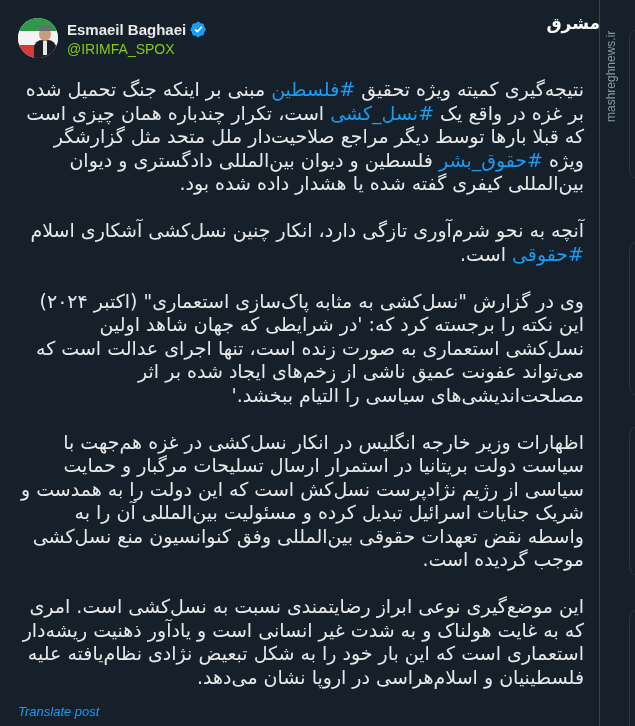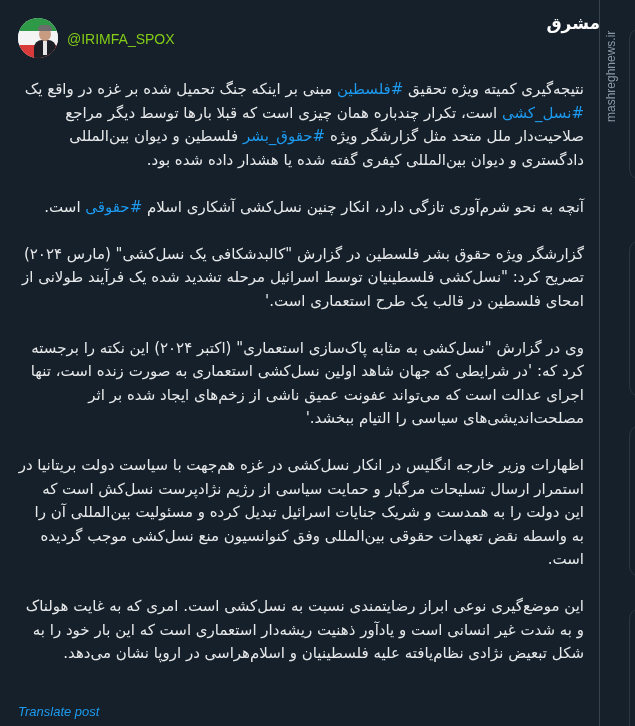--- a/index.html
+++ b/index.html
@@ -89,21 +89,21 @@
     }
     .body {
       position: absolute;
       left: 18px;
       top: 78px;
       width: 566px;
       direction: rtl;
       text-align: right;
       color: #e7e9ea;
       font-family: "DejaVu Sans", sans-serif;
-      font-size: 15px;
+      font-size: 19px;
       line-height: 23.5px;
     }
     .para { margin: 0 0 23.5px 0; }
     .hashtag { color: #1d9bf0; }
     .translate {
       position: absolute;
       left: 18px;
       top: 704px;
       color: #1d9bf0;
       font-family: "Liberation Sans", sans-serif;
@@ -155,28 +155,34 @@
       <div class="avatar">
         <div class="flag-g"></div>
         <div class="flag-w"></div>
         <div class="flag-r"></div>
         <div class="person-body"></div>
         <div class="shirt"></div>
         <div class="person-head"></div>
         <div class="person-hair"></div>
       </div>
       <div class="names">
+        <div class="display-name-row">
+          <span class="display-name">Esmaeil Baghaei</span>
+          <svg class="verified" viewBox="0 0 22 22">
+            <path fill="#1d9bf0" d="M20.4 11c0-1.4-.8-2.6-2-3.2.4-1.3.1-2.8-.9-3.8s-2.4-1.3-3.8-.9C13.1 1.9 11.9 1.1 10.5 1.1S7.9 1.9 7.3 3.1C6 2.7 4.5 3 3.5 4S2.2 6.4 2.6 7.8C1.4 8.4.6 9.6.6 11s.8 2.6 2 3.2c-.4 1.3-.1 2.8.9 3.8s2.4 1.3 3.8.9c.6 1.2 1.8 2 3.2 2s2.6-.8 3.2-2c1.3.4 2.8.1 3.8-.9s1.3-2.4.9-3.8c1.2-.6 2-1.8 2-3.2z"></path>
+            <path fill="#ffffff" d="M9.5 15.2l-3.6-3.6 1.4-1.4 2.2 2.2 5.1-5.6 1.5 1.3z"></path>
+          </svg>
+        </div>
         <span class="handle">@IRIMFA_SPOX</span>
       </div>
     </div>
 
     <div class="body" id="post-body">
         <p class="para"><span>نتیجه‌گیری کمیته ویژه تحقیق </span><span class="hashtag">#فلسطین</span><span> مبنی بر اینکه جنگ تحمیل شده بر غزه در واقع یک </span><span class="hashtag">#نسل_کشی</span><span> است، تکرار چندباره همان چیزی است که قبلا بارها توسط دیگر مراجع صلاحیت‌دار ملل متحد مثل گزارشگر ویژه </span><span class="hashtag">#حقوق_بشر</span><span> فلسطین و دیوان بین‌المللی دادگستری و دیوان بین‌المللی کیفری گفته شده یا هشدار داده شده بود.</span></p>
         <p class="para"><span>آنچه به نحو شرم‌آوری تازگی دارد، انکار چنین نسل‌کشی آشکاری اسلام </span><span class="hashtag">#حقوقی</span><span> است.</span></p>
-        <p class="para"><span>گزارشگر ویژه حقوق بشر فلسطین در گزارش "کالبدشکافی یک نسل‌کشی" (مارس ۲۰۲۴) تصریح کرد: "نسل‌کشی فلسطینیان توسط اسرائیل مرحله تشدید شده یک فرآیند طولانی از امحای فلسطین در قالب یک طرح استعماری است.'</span></p>
         <p class="para"><span>وی در گزارش "نسل‌کشی به مثابه پاک‌سازی استعماری" (اکتبر ۲۰۲۴) این نکته را برجسته کرد که: 'در شرایطی که جهان شاهد اولین نسل‌کشی استعماری به صورت زنده است، تنها اجرای عدالت است که می‌تواند عفونت عمیق ناشی از زخم‌های ایجاد شده بر اثر مصلحت‌اندیشی‌های سیاسی را التیام ببخشد.'</span></p>
         <p class="para"><span>اظهارات وزیر خارجه انگلیس در انکار نسل‌کشی در غزه هم‌جهت با سیاست دولت بریتانیا در استمرار ارسال تسلیحات مرگبار و حمایت سیاسی از رژیم نژادپرست نسل‌کش است که این دولت را به همدست و شریک جنایات اسرائیل تبدیل کرده و مسئولیت بین‌المللی آن را به واسطه نقض تعهدات حقوقی بین‌المللی وفق کنوانسیون منع نسل‌کشی موجب گردیده است.</span></p>
         <p class="para"><span>این موضع‌گیری نوعی ابراز رضایتمندی نسبت به نسل‌کشی است. امری که به غایت هولناک و به شدت غیر انسانی است و یادآور ذهنیت ریشه‌دار استعماری است که این بار خود را به شکل تبعیض نژادی نظام‌یافته علیه فلسطینیان و اسلام‌هراسی در اروپا نشان می‌دهد.</span></p>
       </div>
 
     <span class="translate">Translate post</span>
   </div>
 
   <div class="watermark-logo">مشرق</div>
   <div class="watermark-text">mashreghnews.ir</div>

